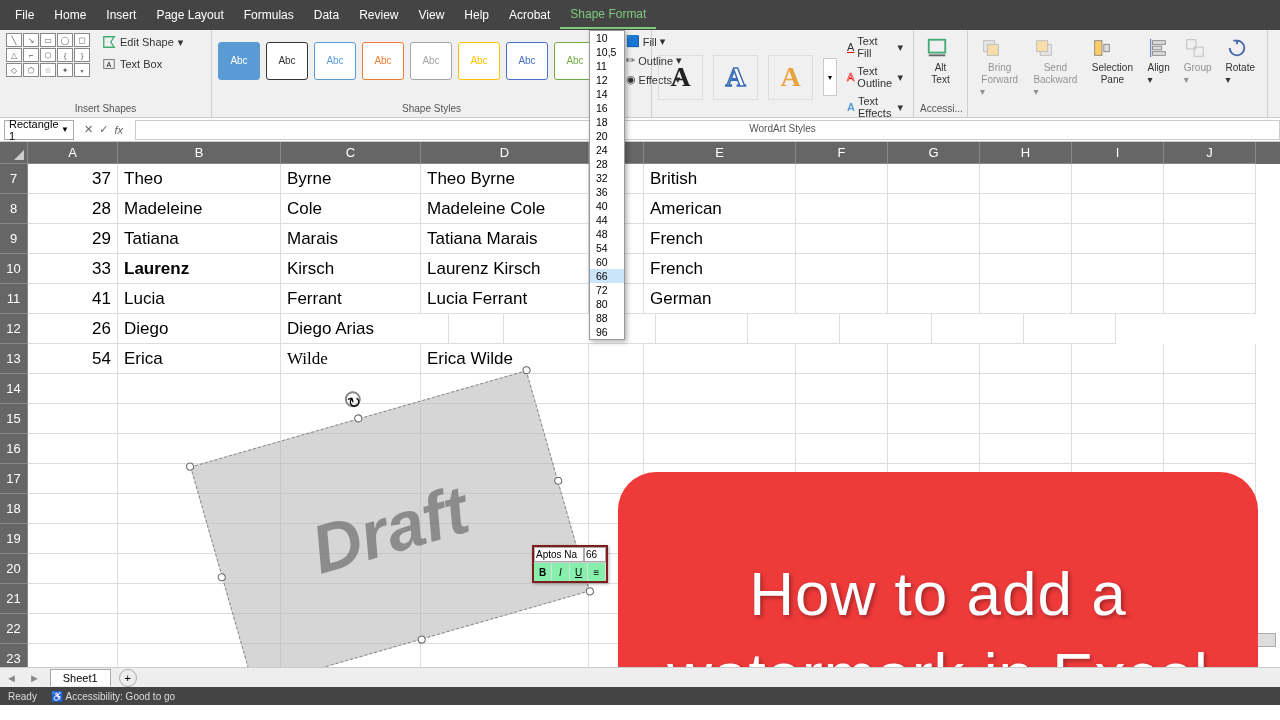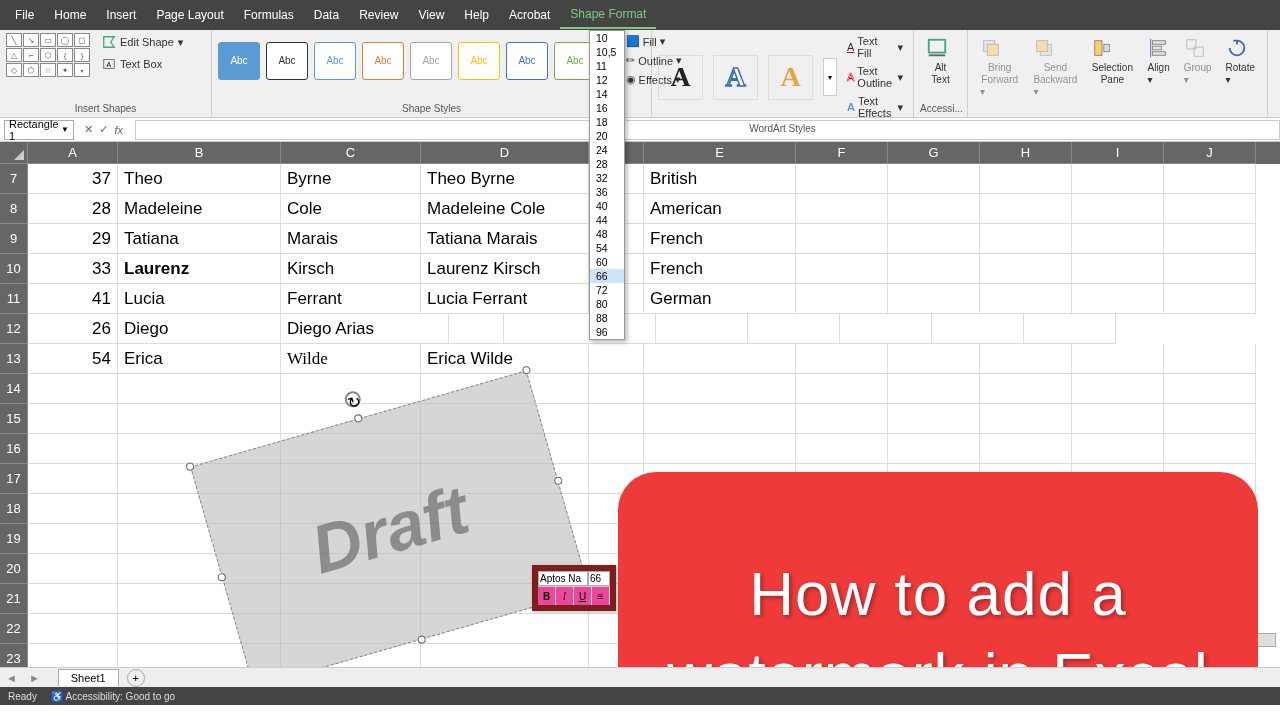--- a/index.html
+++ b/index.html
@@ -37,30 +37,30 @@
 .col-h{border-right:1px solid #888;border-bottom:1px solid #888;display:flex;align-items:center;justify-content:center;font-size:13px}
 .rows{display:flex;flex-direction:column}
 .row{display:flex;height:30px}
 .row-h{width:28px;background:#666;color:#fff;border-right:1px solid #888;border-bottom:1px solid #888;display:flex;align-items:center;justify-content:center;font-size:13px}
 .cell{border-right:1px solid #ddd;border-bottom:1px solid #ddd;padding:2px 6px;font-size:17px;display:flex;align-items:center}
 .cell.num{justify-content:flex-end}
 .watermark{position:absolute;left:215px;top:272px;width:350px;height:230px;transform:rotate(-16deg);pointer-events:none}
 .watermark-box{width:100%;height:100%;background:rgba(180,180,180,.55);border:1px dashed #888;display:flex;align-items:center;justify-content:center}
 .watermark-text{font-size:68px;font-weight:bold;color:rgba(90,90,90,.6);font-family:Arial,sans-serif;font-style:italic}
 .handle{position:absolute;width:8px;height:8px;background:#fff;border:1px solid #666;border-radius:50%}
-.mini-toolbar{position:absolute;left:532px;top:423px;background:#ec4899;border:6px solid #7f1d1d;box-shadow:1px 1px 3px rgba(0,0,0,.3);font-size:10px;z-index:40}
+.mini-toolbar{position:absolute;left:532px;top:403px;background:#86efac;border:2px solid #7f1d1d;box-shadow:1px 1px 3px rgba(0,0,0,.3);font-size:10px;z-index:40}
 .mini-toolbar .r1{display:flex;border-bottom:1px solid #ccc}
 .mini-toolbar .r1 input{width:50px;font-size:10px;border:1px solid #aaa;padding:1px}
 .mini-toolbar .r2{display:flex}
 .mini-toolbar .r2 span{width:18px;height:18px;display:flex;align-items:center;justify-content:center;border-right:1px solid #ddd}
 .overlay-card{position:absolute;left:618px;top:330px;width:640px;height:325px;background:#ef3a3a;border-radius:38px;display:flex;align-items:center;justify-content:center;padding:30px;z-index:60}
 .overlay-card .txt{font-family:Impact,"Arial Black",sans-serif;font-size:62px;color:#fff;text-align:center;line-height:1.3;text-shadow:2px 2px 4px rgba(0,0,0,.35);letter-spacing:1px}
 .sheet-tabs{height:20px;background:#eee;border-top:1px solid #ccc;display:flex;align-items:center;font-size:11px}
 .sheet-tabs .nav{padding:0 6px;color:#888}
-.sheet-tabs .tab{background:#fff;border:1px solid #aaa;border-bottom:none;padding:2px 12px;margin-left:12px}
+.sheet-tabs .tab{background:#fff;border:1px solid #aaa;border-bottom:none;padding:2px 12px;margin-left:4px}
 .sheet-tabs .add{width:18px;height:18px;border:1px solid #aaa;border-radius:50%;margin-left:8px;display:flex;align-items:center;justify-content:center}
 .statusbar{height:18px;background:#444;color:#ddd;font-size:10px;display:flex;align-items:center;padding:0 8px;gap:14px}
 .hscroll{position:absolute;right:4px;bottom:20px;width:420px;height:14px;background:#ddd;border:1px solid #aaa}
 .hscroll .thumb{position:absolute;left:12px;top:1px;width:60px;height:10px;background:#888;border-radius:2px}
 </style>
 </head>
 <body>
 
 <div class="ribbon-tabs" id="tabs">
     <div class="tab">File</div>

